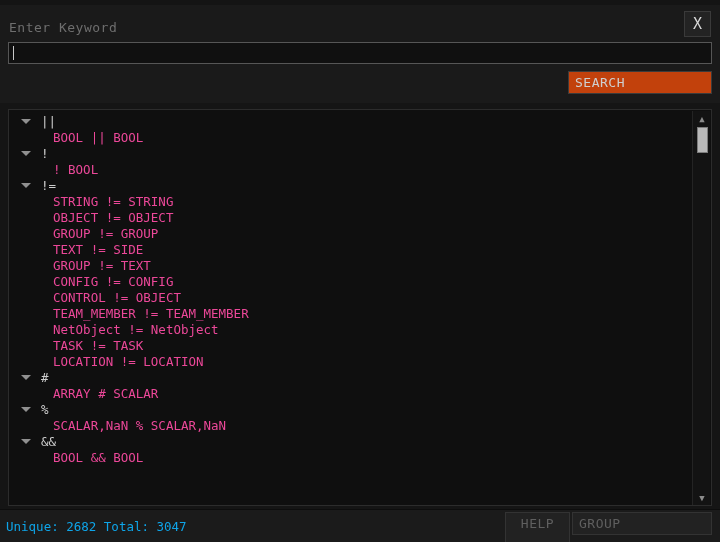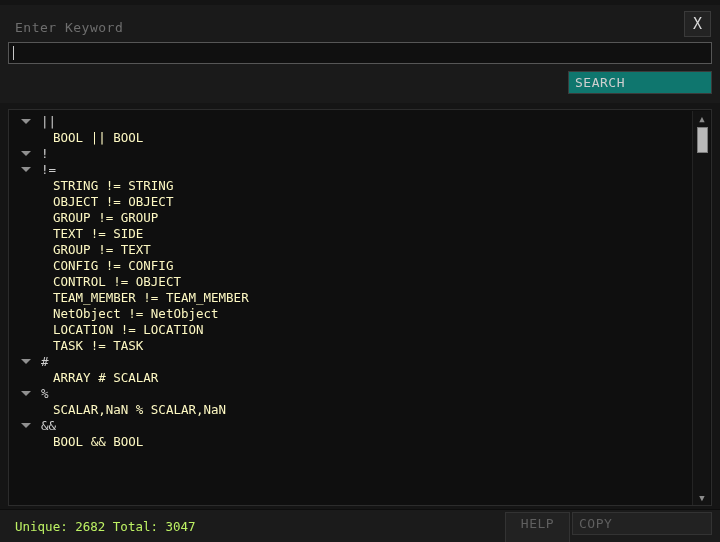--- a/index.html
+++ b/index.html
@@ -38,21 +38,21 @@
     position: absolute;
     left: 0; top: 5px;
     width: 720px;
     height: 98px;
     background: #1a1a1a;
     box-sizing: border-box;
   }
 
   .title-label {
     position: absolute;
-    left: 15px; top: 15px;
+    left: 9px; top: 15px;
     font-size: 13px;
     letter-spacing: 0.5px;
     color: #6e6e6e;
     white-space: nowrap;
   }
 
   .close-button {
     position: absolute;
     left: 684px; top: 6px;
     width: 27px; height: 26px;
@@ -85,21 +85,21 @@
     position: absolute;
     left: 13px; top: 41px;
     width: 1px; height: 14px;
     background: #c9c9c9;
   }
 
   .search-button {
     position: absolute;
     left: 568px; top: 66px;
     width: 144px; height: 23px;
-    background: #0f766e;
+    background: #c2410c;
     border: 1px solid #3b3b3b;
     box-sizing: border-box;
     color: #cfcfcf;
     font-size: 13px;
     line-height: 21px;
     text-align: left;
     padding-left: 6px;
     letter-spacing: 0.5px;
     cursor: pointer;
   }
@@ -129,21 +129,21 @@
     line-height: 16px;
     font-size: 12.5px;
     white-space: nowrap;
   }
 
   .row.group {
     color: #cdcdcd;
     padding-left: 32px;
   }
   .row.child {
-    color: #fef9c3;
+    color: #ec4899;
     padding-left: 44px;
   }
 
   .tri {
     position: absolute;
     left: 12px;
     top: 5px;
     width: 0; height: 0;
     border-left: 5px solid transparent;
     border-right: 5px solid transparent;
@@ -186,23 +186,23 @@
   .statusbar {
     position: absolute;
     left: 0; top: 509px;
     width: 720px; height: 33px;
     background: #1b1b1b;
     border-top: 1px solid #0d0d0d;
     box-sizing: border-box;
   }
   .status-text {
     position: absolute;
-    left: 15px; top: 9px;
+    left: 6px; top: 9px;
     font-size: 12.5px;
-    color: #bef264;
+    color: #0ea5e9;
     white-space: nowrap;
   }
   .help-button {
     position: absolute;
     left: 505px; top: 512px;
     width: 65px; height: 38px;
     background: #222222;
     border: 1px solid #333333;
     box-sizing: border-box;
     color: #5f5f5f;
@@ -244,47 +244,48 @@
     <div class="caret"></div>
 
     <div class="search-button">SEARCH</div>
   </div>
 
   <div class="list-panel">
     <div class="list-inner" id="tree-list">
         <div class="row group"><span class="tri"></span><span>||</span></div>
         <div class="row child">BOOL || BOOL</div>
         <div class="row group"><span class="tri"></span><span>!</span></div>
+        <div class="row child">! BOOL</div>
         <div class="row group"><span class="tri"></span><span>!=</span></div>
         <div class="row child">STRING != STRING</div>
         <div class="row child">OBJECT != OBJECT</div>
         <div class="row child">GROUP != GROUP</div>
         <div class="row child">TEXT != SIDE</div>
         <div class="row child">GROUP != TEXT</div>
         <div class="row child">CONFIG != CONFIG</div>
         <div class="row child">CONTROL != OBJECT</div>
         <div class="row child">TEAM_MEMBER != TEAM_MEMBER</div>
         <div class="row child">NetObject != NetObject</div>
+        <div class="row child">TASK != TASK</div>
         <div class="row child">LOCATION != LOCATION</div>
-        <div class="row child">TASK != TASK</div>
         <div class="row group"><span class="tri"></span><span>#</span></div>
         <div class="row child">ARRAY # SCALAR</div>
         <div class="row group"><span class="tri"></span><span>%</span></div>
         <div class="row child">SCALAR,NaN % SCALAR,NaN</div>
         <div class="row group"><span class="tri"></span><span>&amp;&amp;</span></div>
         <div class="row child">BOOL &amp;&amp; BOOL</div>
       </div>
 
     <div class="scrollbar">
       <div class="sb-arrow up">▲</div>
       <div class="sb-thumb"></div>
       <div class="sb-arrow down">▼</div>
     </div>
   </div>
 
   <div class="statusbar">
     <div class="status-text">Unique: 2682  Total: 3047</div>
   </div>
 
   <div class="help-button">HELP</div>
-  <div class="copy-button">COPY</div>
+  <div class="copy-button">GROUP</div>
 
 </div>
 
 </body></html>

